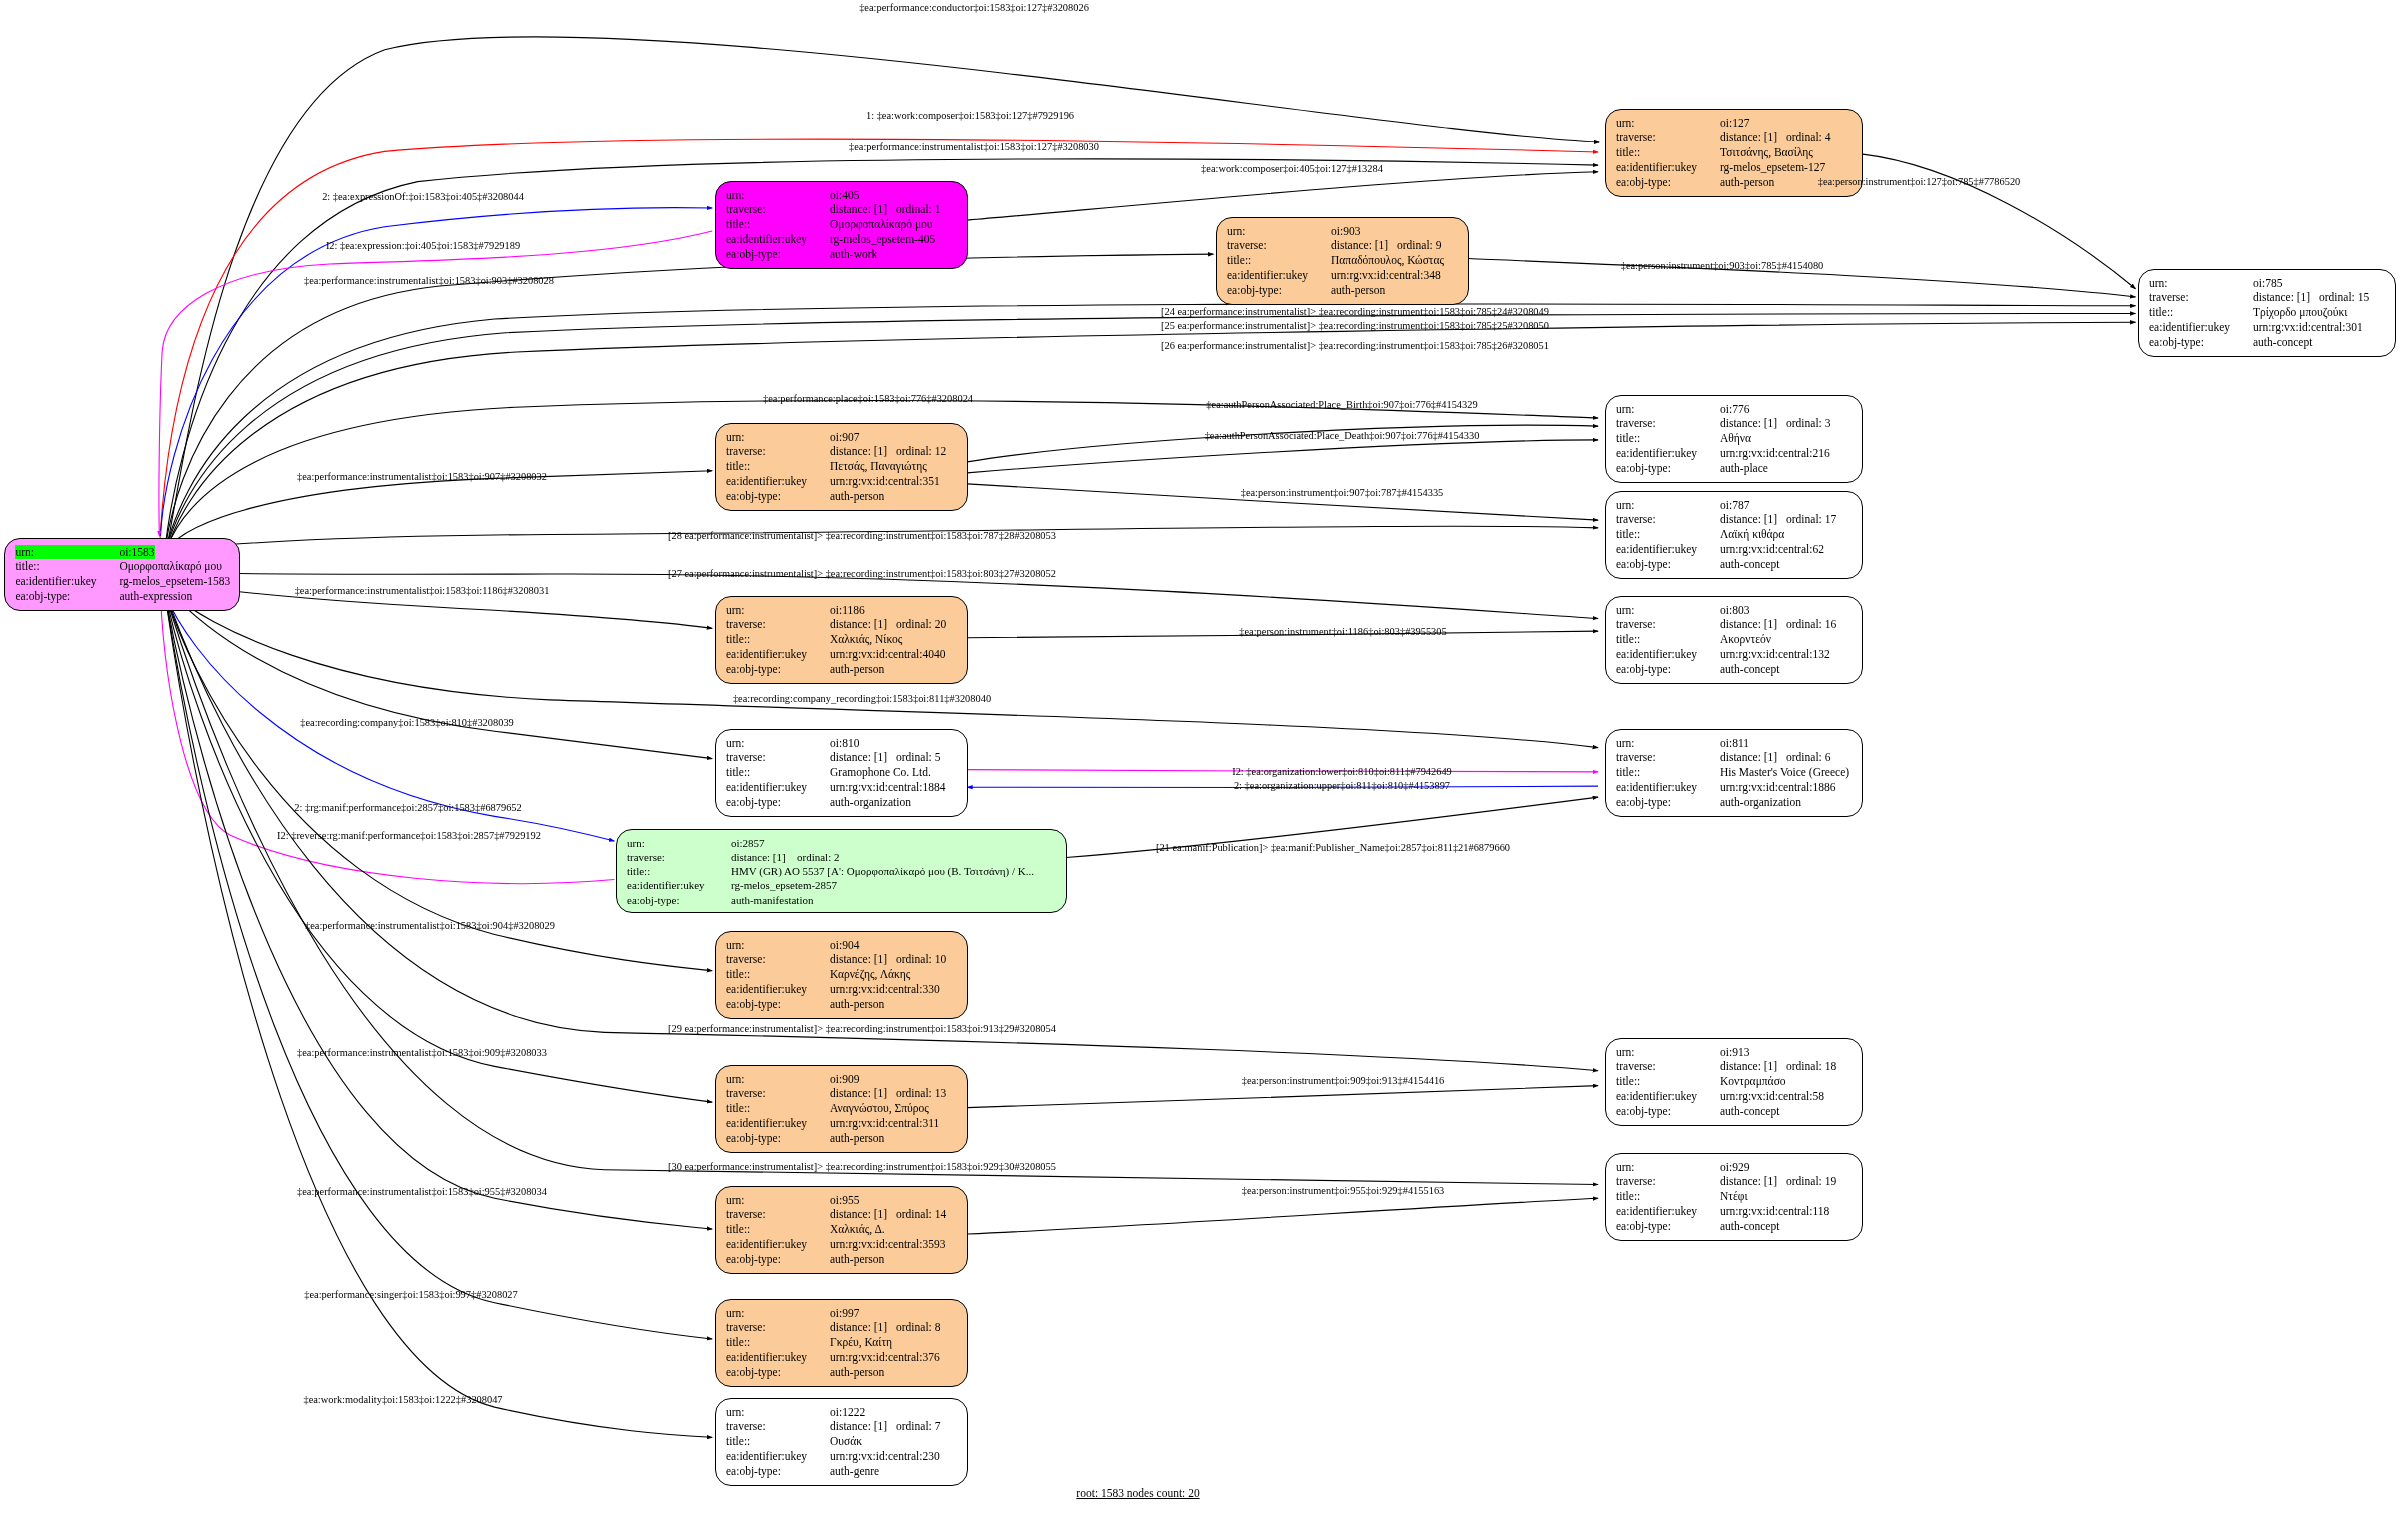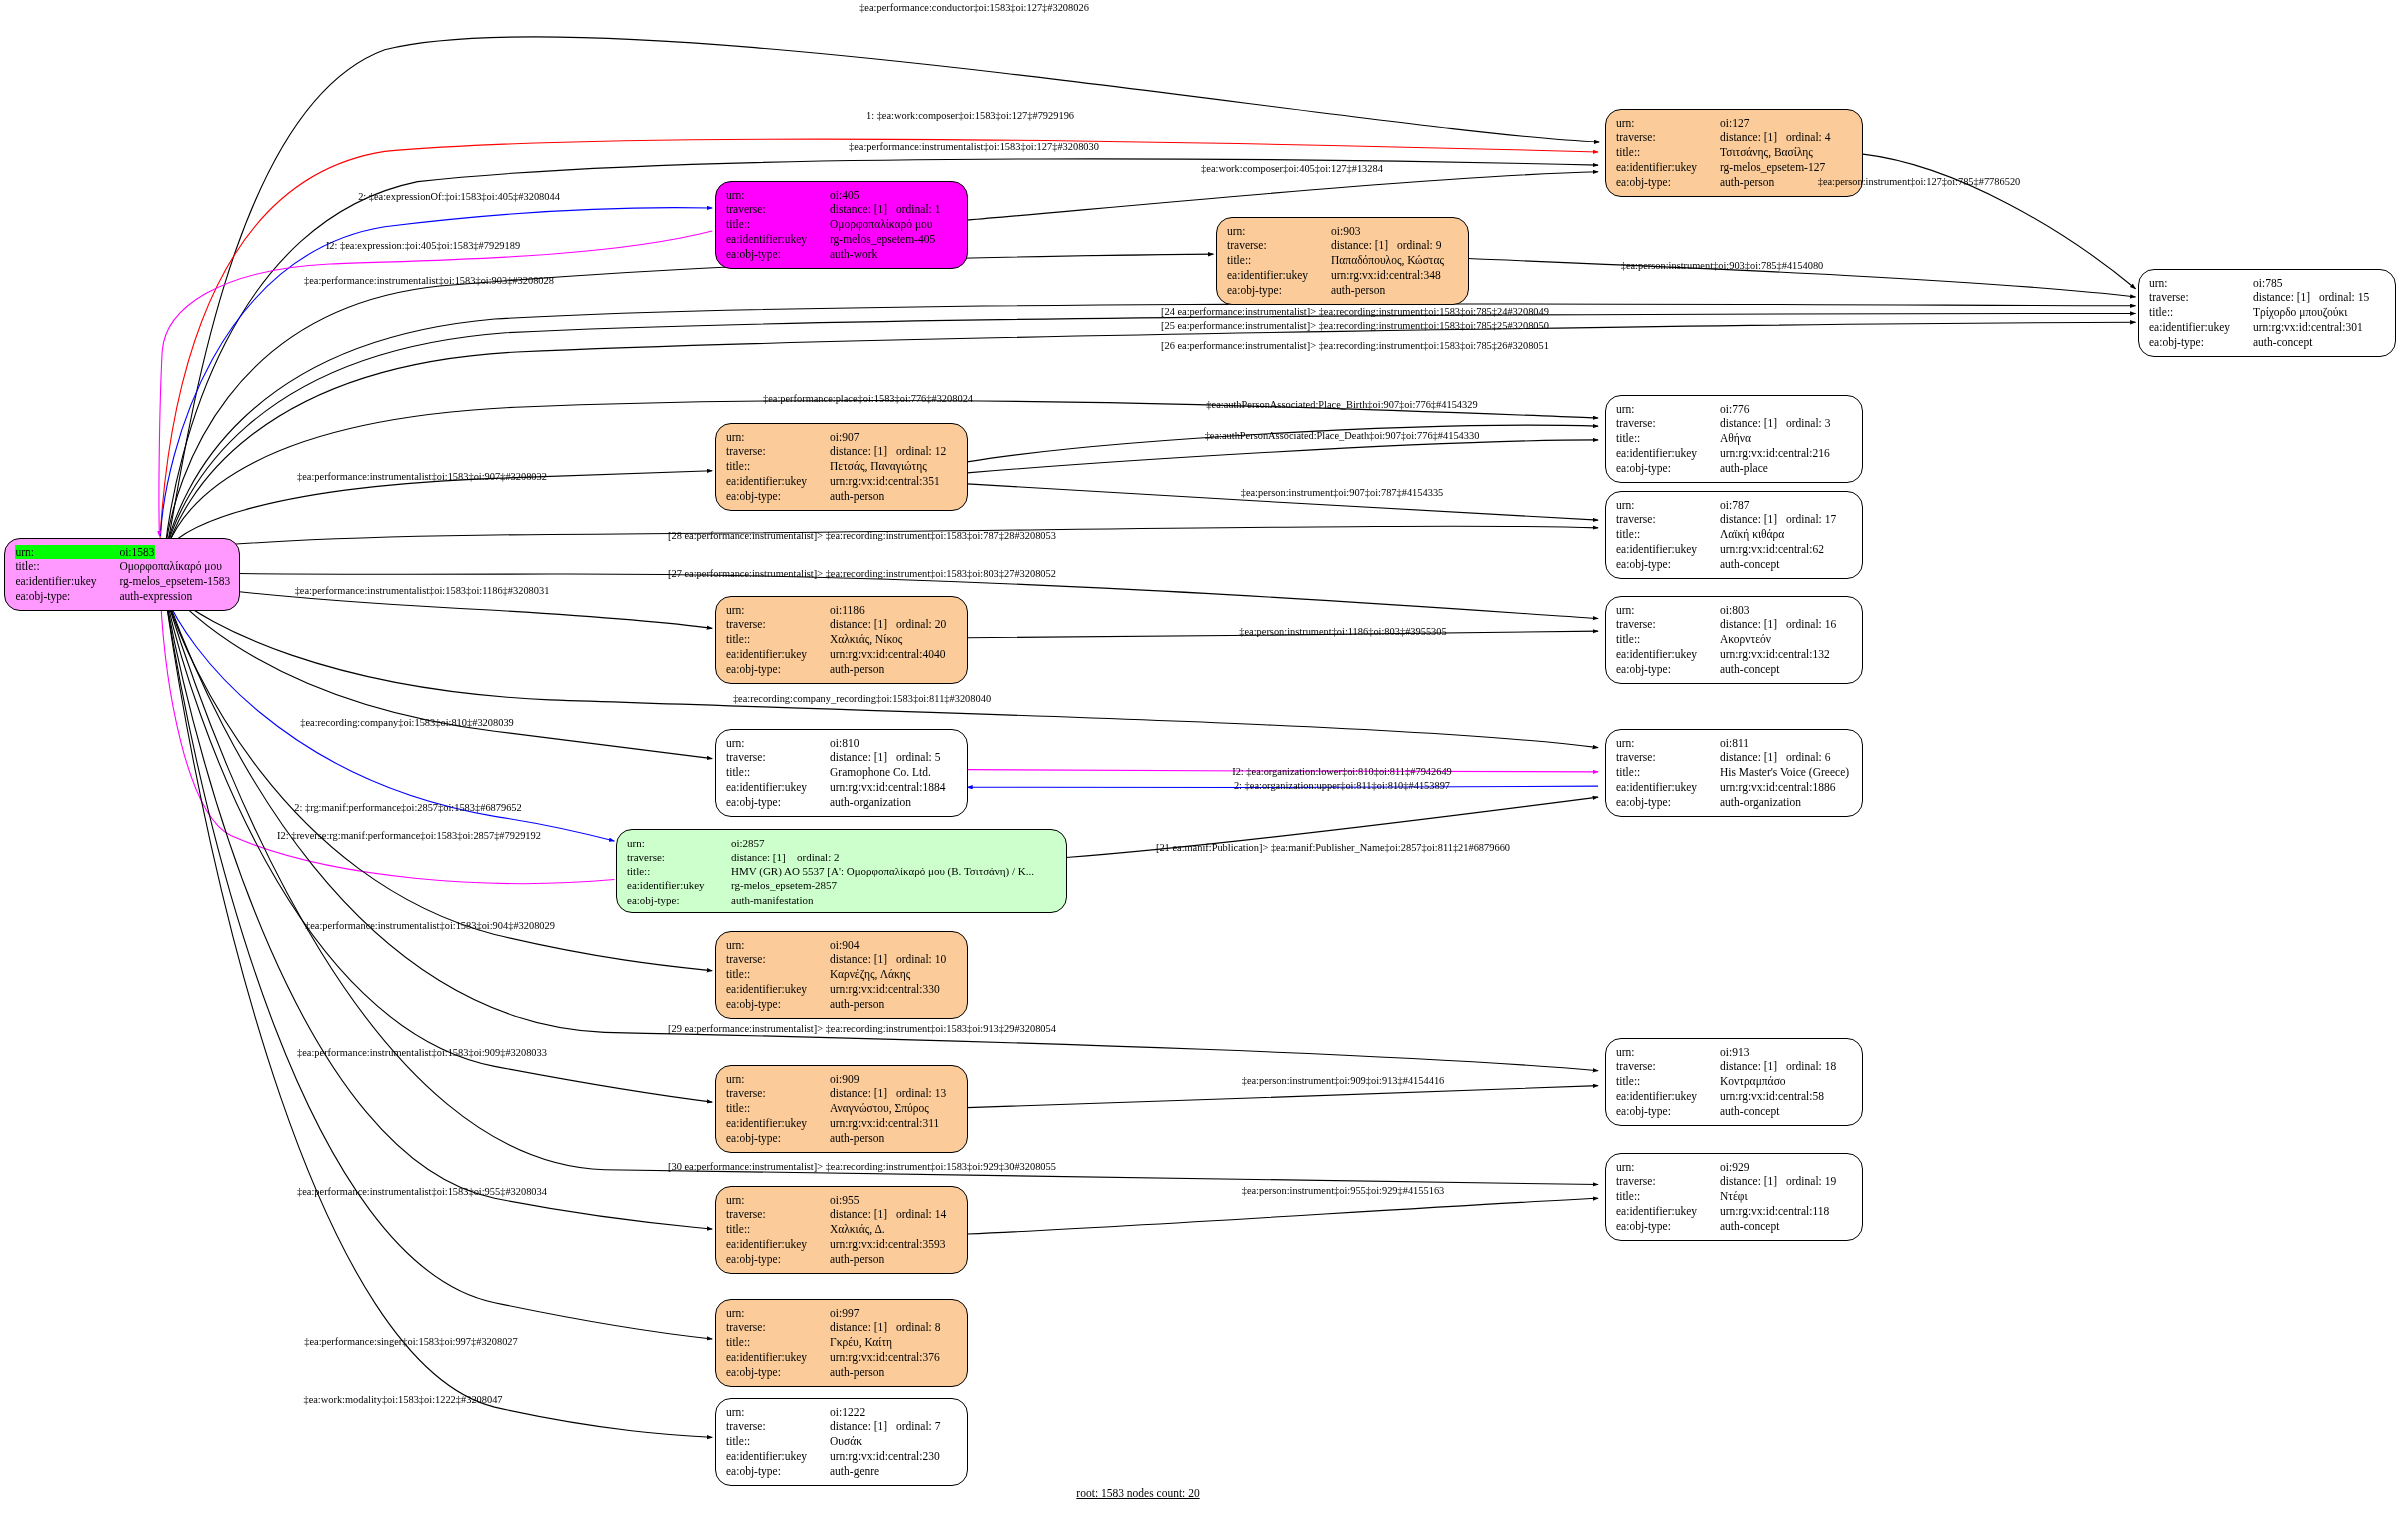--- a/index.html
+++ b/index.html
@@ -582,21 +582,21 @@
           <span class="k">ea:obj-type:</span>
           <span class="v">auth-genre</span>
         </div>
       </div>
     </div>
   <div id="label-layer">
       <div class="elabel" style="left: 974px; top: 6.6px; color: rgb(0, 0, 0);">‡ea:performance:conductor‡oi:1583‡oi:127‡#3208026</div>
       <div class="elabel" style="left: 970px; top: 115px; color: rgb(0, 0, 0);">1: ‡ea:work:composer‡oi:1583‡oi:127‡#7929196</div>
       <div class="elabel" style="left: 974px; top: 146px; color: rgb(0, 0, 0);">‡ea:performance:instrumentalist‡oi:1583‡oi:127‡#3208030</div>
       <div class="elabel" style="left: 1292px; top: 168px; color: rgb(0, 0, 0);">‡ea:work:composer‡oi:405‡oi:127‡#13284</div>
-      <div class="elabel" style="left: 423px; top: 196px; color: rgb(0, 0, 0); margin-left: 36px;">2: ‡ea:expressionOf:‡oi:1583‡oi:405‡#3208044</div>
+      <div class="elabel" style="left: 423px; top: 196px; color: rgb(0, 0, 0);">2: ‡ea:expressionOf:‡oi:1583‡oi:405‡#3208044</div>
       <div class="elabel" style="left: 423px; top: 245px; color: rgb(0, 0, 0);">I2: ‡ea:expression:‡oi:405‡oi:1583‡#7929189</div>
       <div class="elabel" style="left: 429px; top: 280px; color: rgb(0, 0, 0);">‡ea:performance:instrumentalist‡oi:1583‡oi:903‡#3208028</div>
       <div class="elabel" style="left: 1919px; top: 181px; color: rgb(0, 0, 0);">‡ea:person:instrument‡oi:127‡oi:785‡#7786520</div>
       <div class="elabel" style="left: 1722px; top: 265px; color: rgb(0, 0, 0);">‡ea:person:instrument‡oi:903‡oi:785‡#4154080</div>
       <div class="elabel" style="left: 1355px; top: 311px; color: rgb(0, 0, 0);">[24 ea:performance:instrumentalist]&gt; ‡ea:recording:instrument‡oi:1583‡oi:785‡24#3208049</div>
       <div class="elabel" style="left: 1355px; top: 325px; color: rgb(0, 0, 0);">[25 ea:performance:instrumentalist]&gt; ‡ea:recording:instrument‡oi:1583‡oi:785‡25#3208050</div>
       <div class="elabel" style="left: 1355px; top: 345px; color: rgb(0, 0, 0);">[26 ea:performance:instrumentalist]&gt; ‡ea:recording:instrument‡oi:1583‡oi:785‡26#3208051</div>
       <div class="elabel" style="left: 868px; top: 398px; color: rgb(0, 0, 0);">‡ea:performance:place‡oi:1583‡oi:776‡#3208024</div>
       <div class="elabel" style="left: 1342px; top: 404px; color: rgb(0, 0, 0);">‡ea:authPersonAssociated:Place_Birth‡oi:907‡oi:776‡#4154329</div>
       <div class="elabel" style="left: 1342px; top: 435px; color: rgb(0, 0, 0);">‡ea:authPersonAssociated:Place_Death‡oi:907‡oi:776‡#4154330</div>
@@ -613,19 +613,19 @@
       <div class="elabel" style="left: 408px; top: 807px; color: rgb(0, 0, 0);">2: ‡rg:manif:performance‡oi:2857‡oi:1583‡#6879652</div>
       <div class="elabel" style="left: 1333px; top: 847px; color: rgb(0, 0, 0);">[21 ea:manif:Publication]&gt; ‡ea:manif:Publisher_Name‡oi:2857‡oi:811‡21#6879660</div>
       <div class="elabel" style="left: 409px; top: 835px; color: rgb(0, 0, 0);">I2: ‡reverse:rg:manif:performance‡oi:1583‡oi:2857‡#7929192</div>
       <div class="elabel" style="left: 430px; top: 925px; color: rgb(0, 0, 0);">‡ea:performance:instrumentalist‡oi:1583‡oi:904‡#3208029</div>
       <div class="elabel" style="left: 862px; top: 1028px; color: rgb(0, 0, 0);">[29 ea:performance:instrumentalist]&gt; ‡ea:recording:instrument‡oi:1583‡oi:913‡29#3208054</div>
       <div class="elabel" style="left: 422px; top: 1052px; color: rgb(0, 0, 0);">‡ea:performance:instrumentalist‡oi:1583‡oi:909‡#3208033</div>
       <div class="elabel" style="left: 1343px; top: 1080px; color: rgb(0, 0, 0);">‡ea:person:instrument‡oi:909‡oi:913‡#4154416</div>
       <div class="elabel" style="left: 862px; top: 1166px; color: rgb(0, 0, 0);">[30 ea:performance:instrumentalist]&gt; ‡ea:recording:instrument‡oi:1583‡oi:929‡30#3208055</div>
       <div class="elabel" style="left: 422px; top: 1191px; color: rgb(0, 0, 0);">‡ea:performance:instrumentalist‡oi:1583‡oi:955‡#3208034</div>
       <div class="elabel" style="left: 1343px; top: 1190px; color: rgb(0, 0, 0);">‡ea:person:instrument‡oi:955‡oi:929‡#4155163</div>
-      <div class="elabel" style="left: 411px; top: 1294px; color: rgb(0, 0, 0); margin-top: 47px;">‡ea:performance:singer‡oi:1583‡oi:997‡#3208027</div>
+      <div class="elabel" style="left: 411px; top: 1294px; color: rgb(0, 0, 0);">‡ea:performance:singer‡oi:1583‡oi:997‡#3208027</div>
       <div class="elabel" style="left: 403px; top: 1399px; color: rgb(0, 0, 0);">‡ea:work:modality‡oi:1583‡oi:1222‡#3208047</div>
     </div>
 
   <div class="footer" style="left:1138px; top:1487px;text-decoration:underline;">root: 1583 nodes count: 20</div>
 </div>
 
 
 </body></html>

